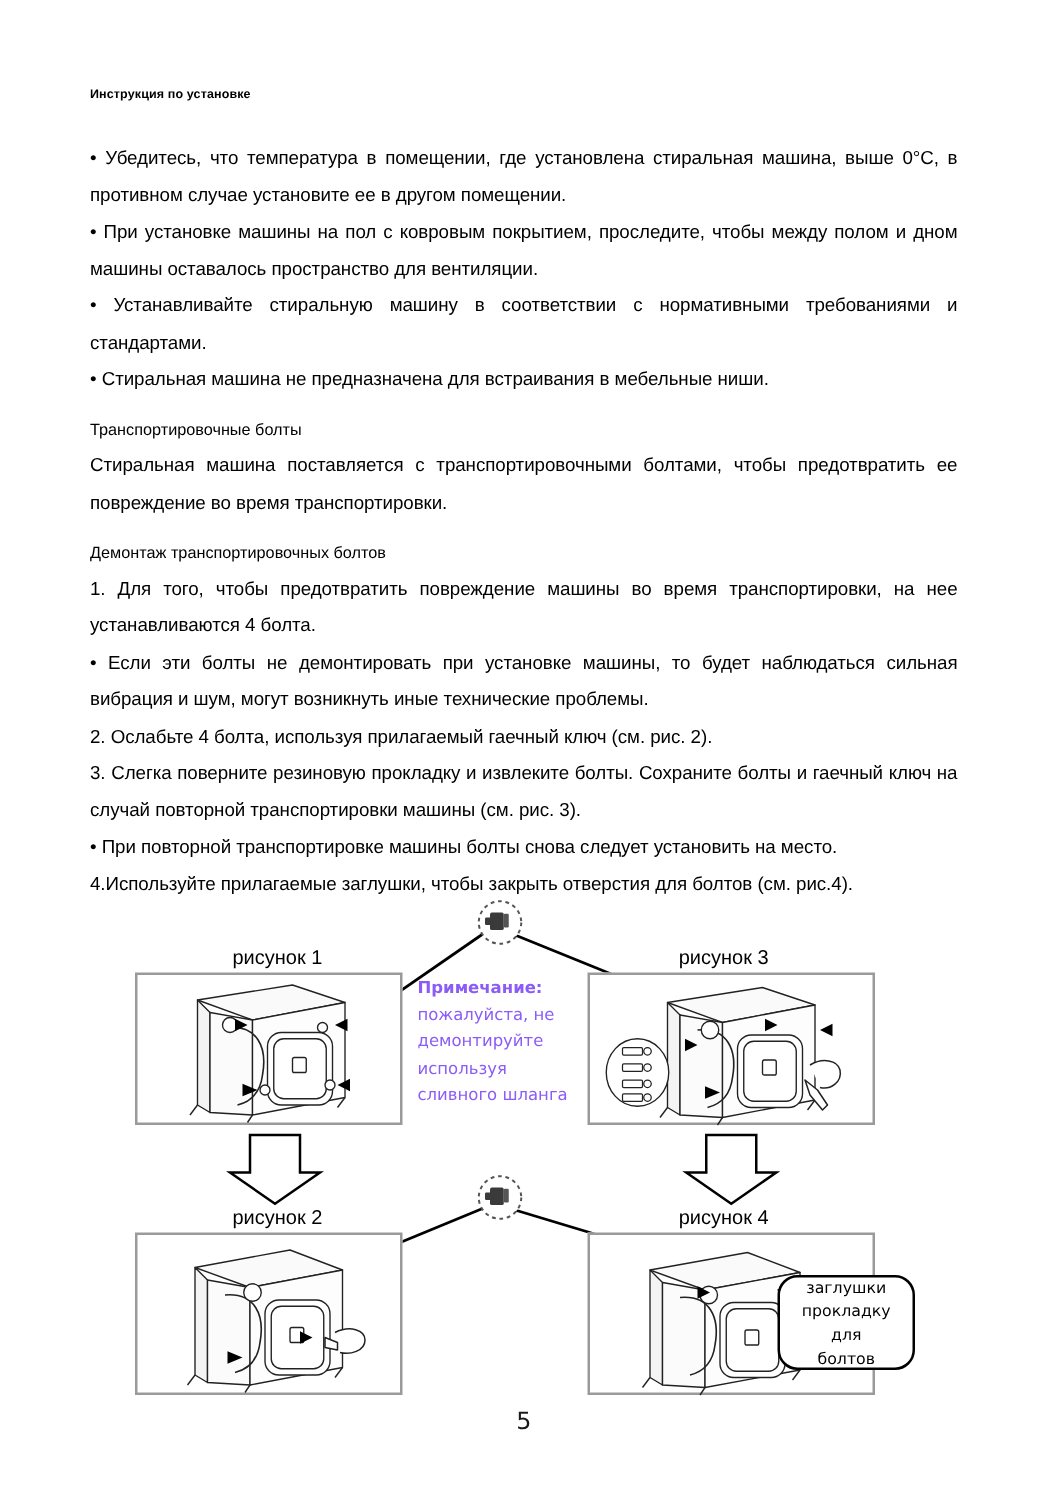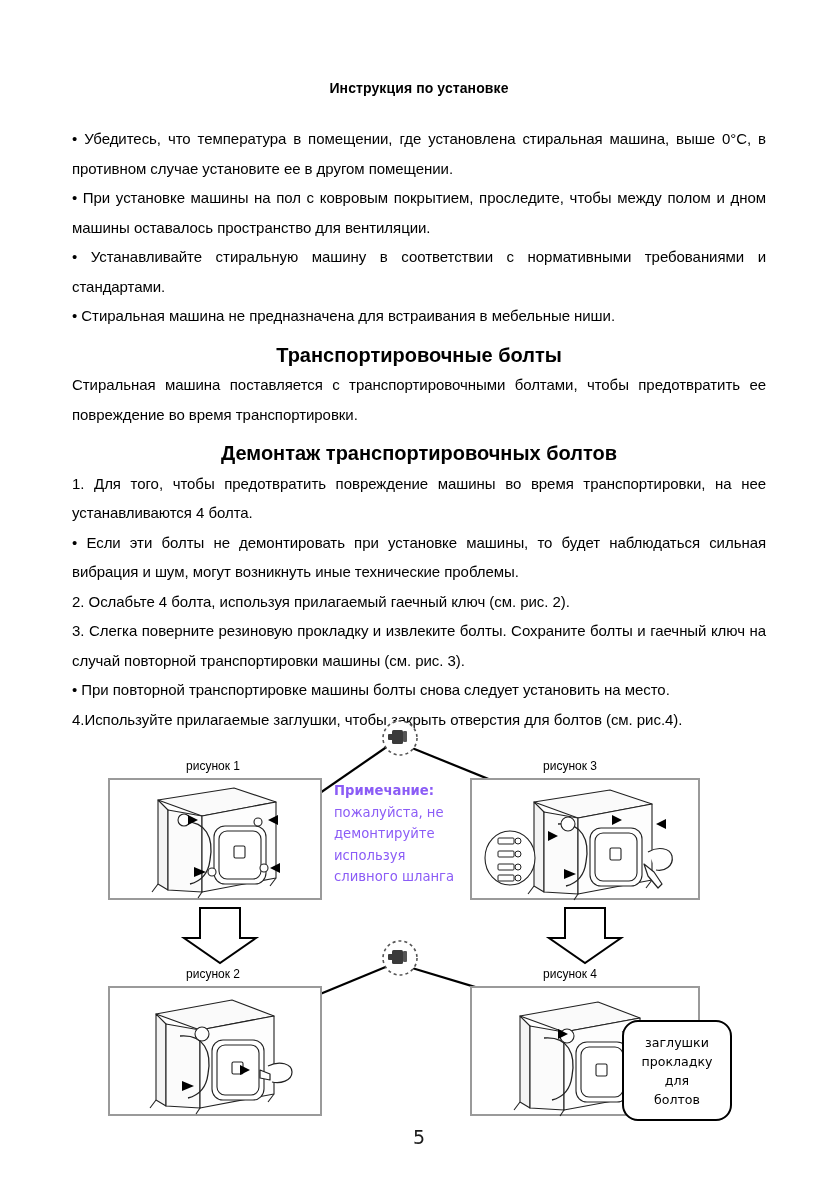--- a/index.html
+++ b/index.html
@@ -26,44 +26,43 @@
 
   
   .text-col {
     position: absolute;
     left: 72px;
     top: 62px;
     width: 694px;
   }
 
   .doc-title {
-    text-align: center;
+    text-align: left;
     font-weight: bold;
-    font-size: 14px;
+    font-size: 10px;
     line-height: 20px;
     letter-spacing: 0.1px;
-    margin: 16px 0 26px 0;
+    margin: 4px 0 26px 0;
   }
 
   .para {
     font-size: 15px;
     line-height: 29.5px;
     margin: 0;
     text-align: justify;
     text-justify: inter-word;
     letter-spacing: -0.05px;
   }
   .para.nojust { text-align: left; }
 
   .heading {
-    font-size: 20px;
-    font-weight: bold;
+    font-size: 13px;
+    font-weight: normal;
     line-height: 29.5px;
     margin: 10px 0 0 0;
-    text-align: center;
   }
   .heading.tight { }
 
   
   .figures {
     position: absolute;
     left: 0;
     top: 718px;
     width: 838px;
     height: 410px;
@@ -71,21 +70,21 @@
 
   .fig-box {
     position: absolute;
     border: 2px solid #9a9a9a;
     background: #ffffff;
     box-sizing: border-box;
   }
 
   .fig-caption {
     position: absolute;
-    font-size: 12px;
+    font-size: 16px;
     line-height: 17px;
     color: #000;
     white-space: nowrap;
   }
 
   .note-block {
     position: absolute;
     font-family: "DejaVu Sans", sans-serif;
     font-size: 13.2px;
     line-height: 21.5px;
@@ -345,21 +344,21 @@
           <path d="M170 80 C 178 78 184 84 180 92 C 177 98 170 96 170 90" stroke-width="1.1"></path>
 
           <path d="M150 44 C 170 38 186 44 192 56" stroke-width="1.1"></path>
         </g>
         <g fill="#000">
           <path d="M96 46 L86 41 L86 51 Z"></path>
         </g>
       </svg>
     </div>
 
-    <div class="callout-bubble" style="left:622px; top:302px; width:110px; height:101px;">
+    <div class="callout-bubble" style="left:622px; top:302px; width:110px; height:76px;">
       <div>
         <span style="display:block">заглушки</span>
         <span style="display:block">прокладку для</span>
         <span style="display:block">болтов</span>
       </div>
     </div>
 
   </div>
 
   <div class="page-number">5</div>

